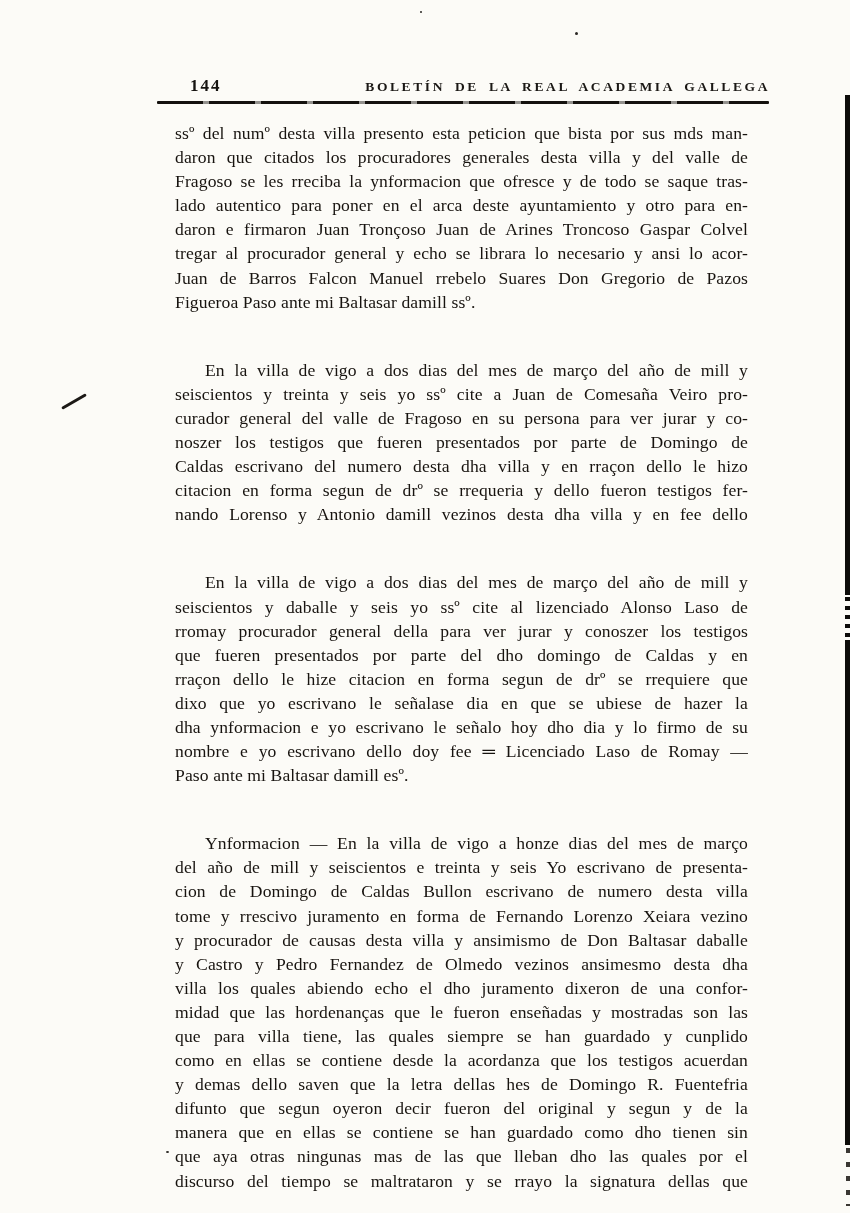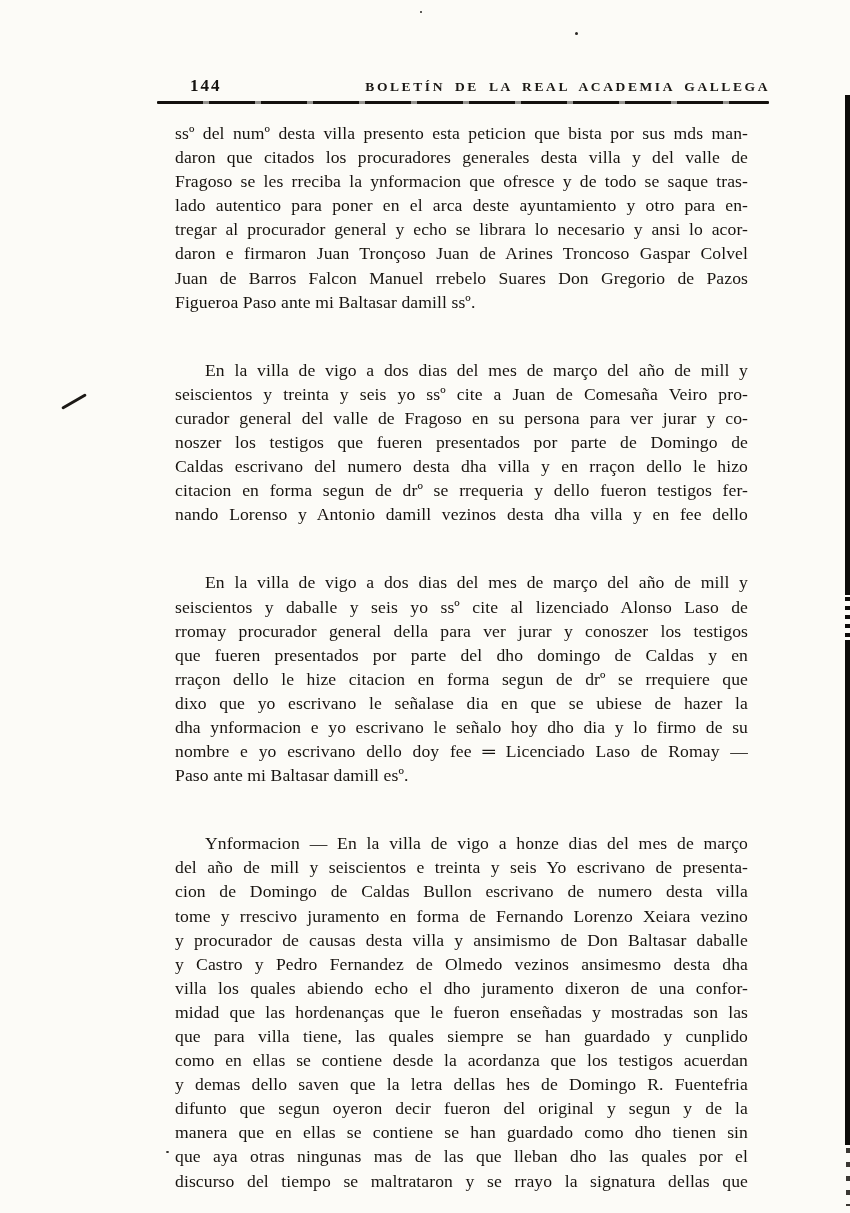--- a/index.html
+++ b/index.html
@@ -82,22 +82,22 @@
     <span class="journal-title">BOLETÍN DE LA REAL ACADEMIA GALLEGA</span>
   </div>
   <div class="head-rule"></div>
 
   <div class="text-block" id="text-block">
       <div class="para">
         <div class="tline jl">ssº del numº desta villa presento esta peticion que bista por sus mds man-</div>
         <div class="tline jl">daron que citados los procuradores generales desta villa y del valle de</div>
         <div class="tline jl">Fragoso se les rreciba la ynformacion que ofresce y de todo se saque tras-</div>
         <div class="tline jl">lado autentico para poner en el arca deste ayuntamiento y otro para en-</div>
+        <div class="tline jl">daron e firmaron Juan Tronçoso Juan de Arines Troncoso Gaspar Colvel</div>
         <div class="tline jl">tregar al procurador general y echo se librara lo necesario y ansi lo acor-</div>
-        <div class="tline jl">daron e firmaron Juan Tronçoso Juan de Arines Troncoso Gaspar Colvel</div>
         <div class="tline jl">Juan de Barros Falcon Manuel rrebelo Suares Don Gregorio de Pazos</div>
         <div class="tline ll">Figueroa Paso ante mi Baltasar damill ssº.</div>
       </div>
       <div class="para">
         <div class="tline jl first-indent">En la villa de vigo a dos dias del mes de março del año de mill y</div>
         <div class="tline jl">seiscientos y treinta y seis yo ssº cite a Juan de Comesaña Veiro pro-</div>
         <div class="tline jl">curador general del valle de Fragoso en su persona para ver jurar y co-</div>
         <div class="tline jl">noszer los testigos que fueren presentados por parte de Domingo de</div>
         <div class="tline jl">Caldas escrivano del numero desta dha villa y en rraçon dello le hizo</div>
         <div class="tline jl">citacion en forma segun de drº se rrequeria y dello fueron testigos fer-</div>

